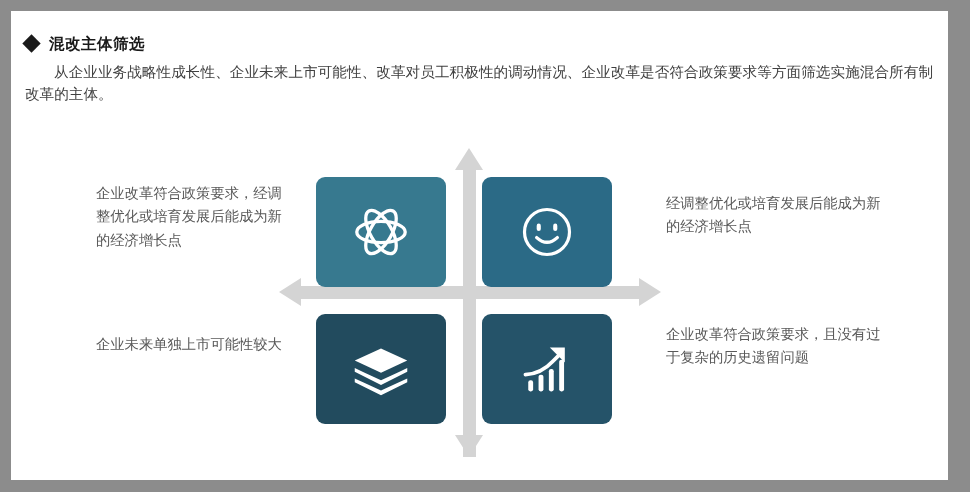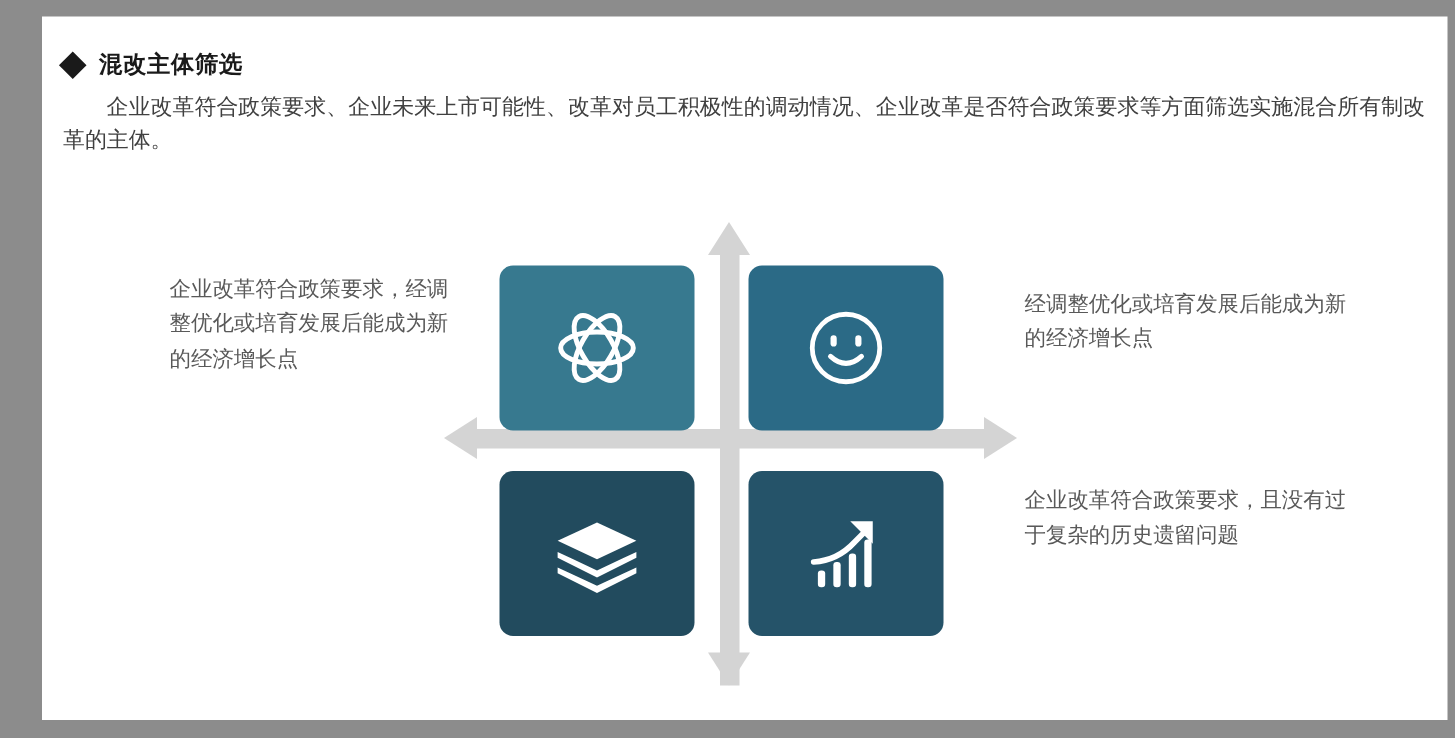--- a/index.html
+++ b/index.html
@@ -2,21 +2,21 @@
 <html><head>
 <meta charset="utf-8">
 <style>
   html,body{margin:0;padding:0;}
   body{
     width:970px;height:492px;overflow:hidden;
     background:#8c8c8c;
     font-family:"Liberation Sans","DejaVu Sans",sans-serif;
   }
   #slide{
-    position:absolute;left:28px;top:11px;
+    position:absolute;left:11px;top:11px;
     width:937px;height:469px;
     background:#ffffff;
     overflow:hidden;
   }
 
   
   #header{position:absolute;left:14px;top:25px;width:910px;}
   .title-row{display:flex;align-items:center;gap:11px;}
   .diamond{
     width:13px;height:13px;background:#1a1a1a;
@@ -85,21 +85,21 @@
 </head>
 <body>
 
 <div id="slide">
 
   <div id="header">
     <div class="title-row">
       <span class="diamond"></span>
       <span class="title-text">混改主体筛选</span>
     </div>
-    <div class="body-text">企业改革符合政策要求、企业未来上市可能性、改革对员工积极性的调动情况、企业改革是否符合政策要求等方面筛选实施混合所有制改革的主体。</div>
+    <div class="body-text">从企业业务战略性成长性、企业未来上市可能性、改革对员工积极性的调动情况、企业改革是否符合政策要求等方面筛选实施混合所有制改革的主体。</div>
   </div>
 
   <div id="diagram">
 
     <div class="axis axis-v"></div>
     <div class="axis axis-h"></div>
     <div class="arrowhead ah-up"></div>
     <div class="arrowhead ah-down"></div>
     <div class="arrowhead ah-left"></div>
     <div class="arrowhead ah-right"></div>
@@ -141,16 +141,17 @@
           <rect x="34" y="32" width="5.2" height="24" rx="2.3"></rect>
           <rect x="45" y="22" width="5.2" height="34" rx="2.3"></rect>
         </g>
         <path d="M9 38 Q26 37 38 24 L47 15" fill="none" stroke="#ffffff" stroke-width="4" stroke-linecap="round"></path>
         <path d="M35 9 L51 9 L51 25 Z" fill="#ffffff"></path>
       </svg>
     </div>
 
     <div class="qlabel q-tl">企业改革符合政策要求，经调整优化或培育发展后能成为新的经济增长点</div>
     <div class="qlabel q-tr">经调整优化或培育发展后能成为新的经济增长点</div>
+    <div class="qlabel q-bl">企业未来单独上市可能性较大</div>
     <div class="qlabel q-br">企业改革符合政策要求，且没有过于复杂的历史遗留问题</div>
 
   </div>
 </div>
 
 </body></html>

